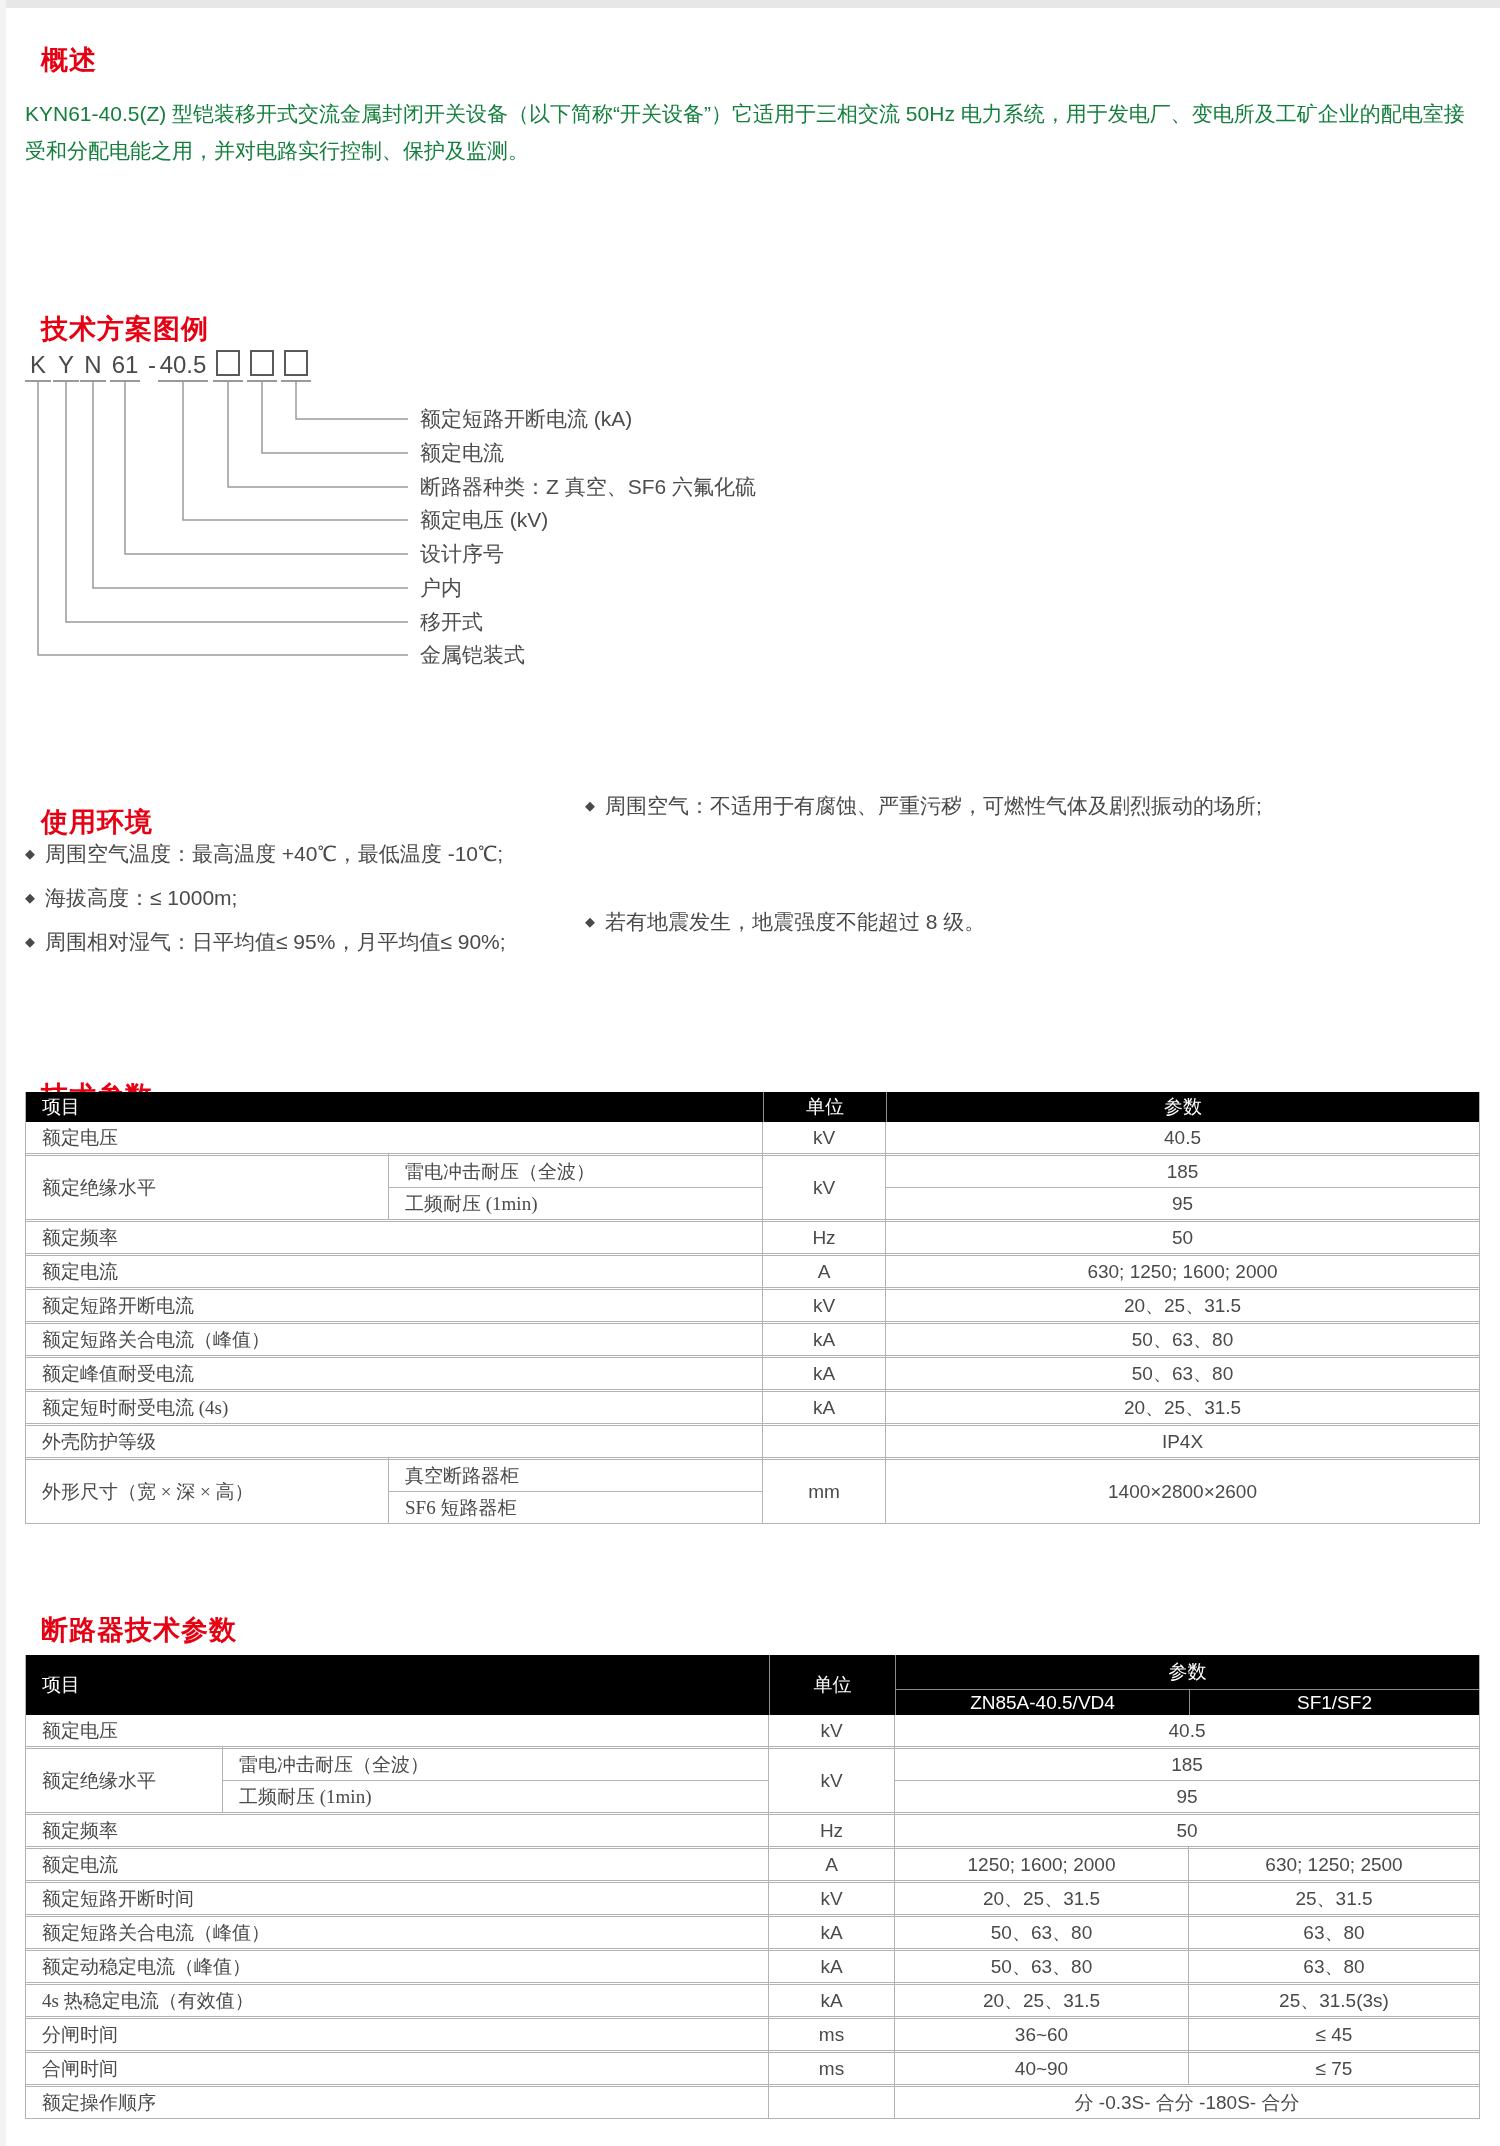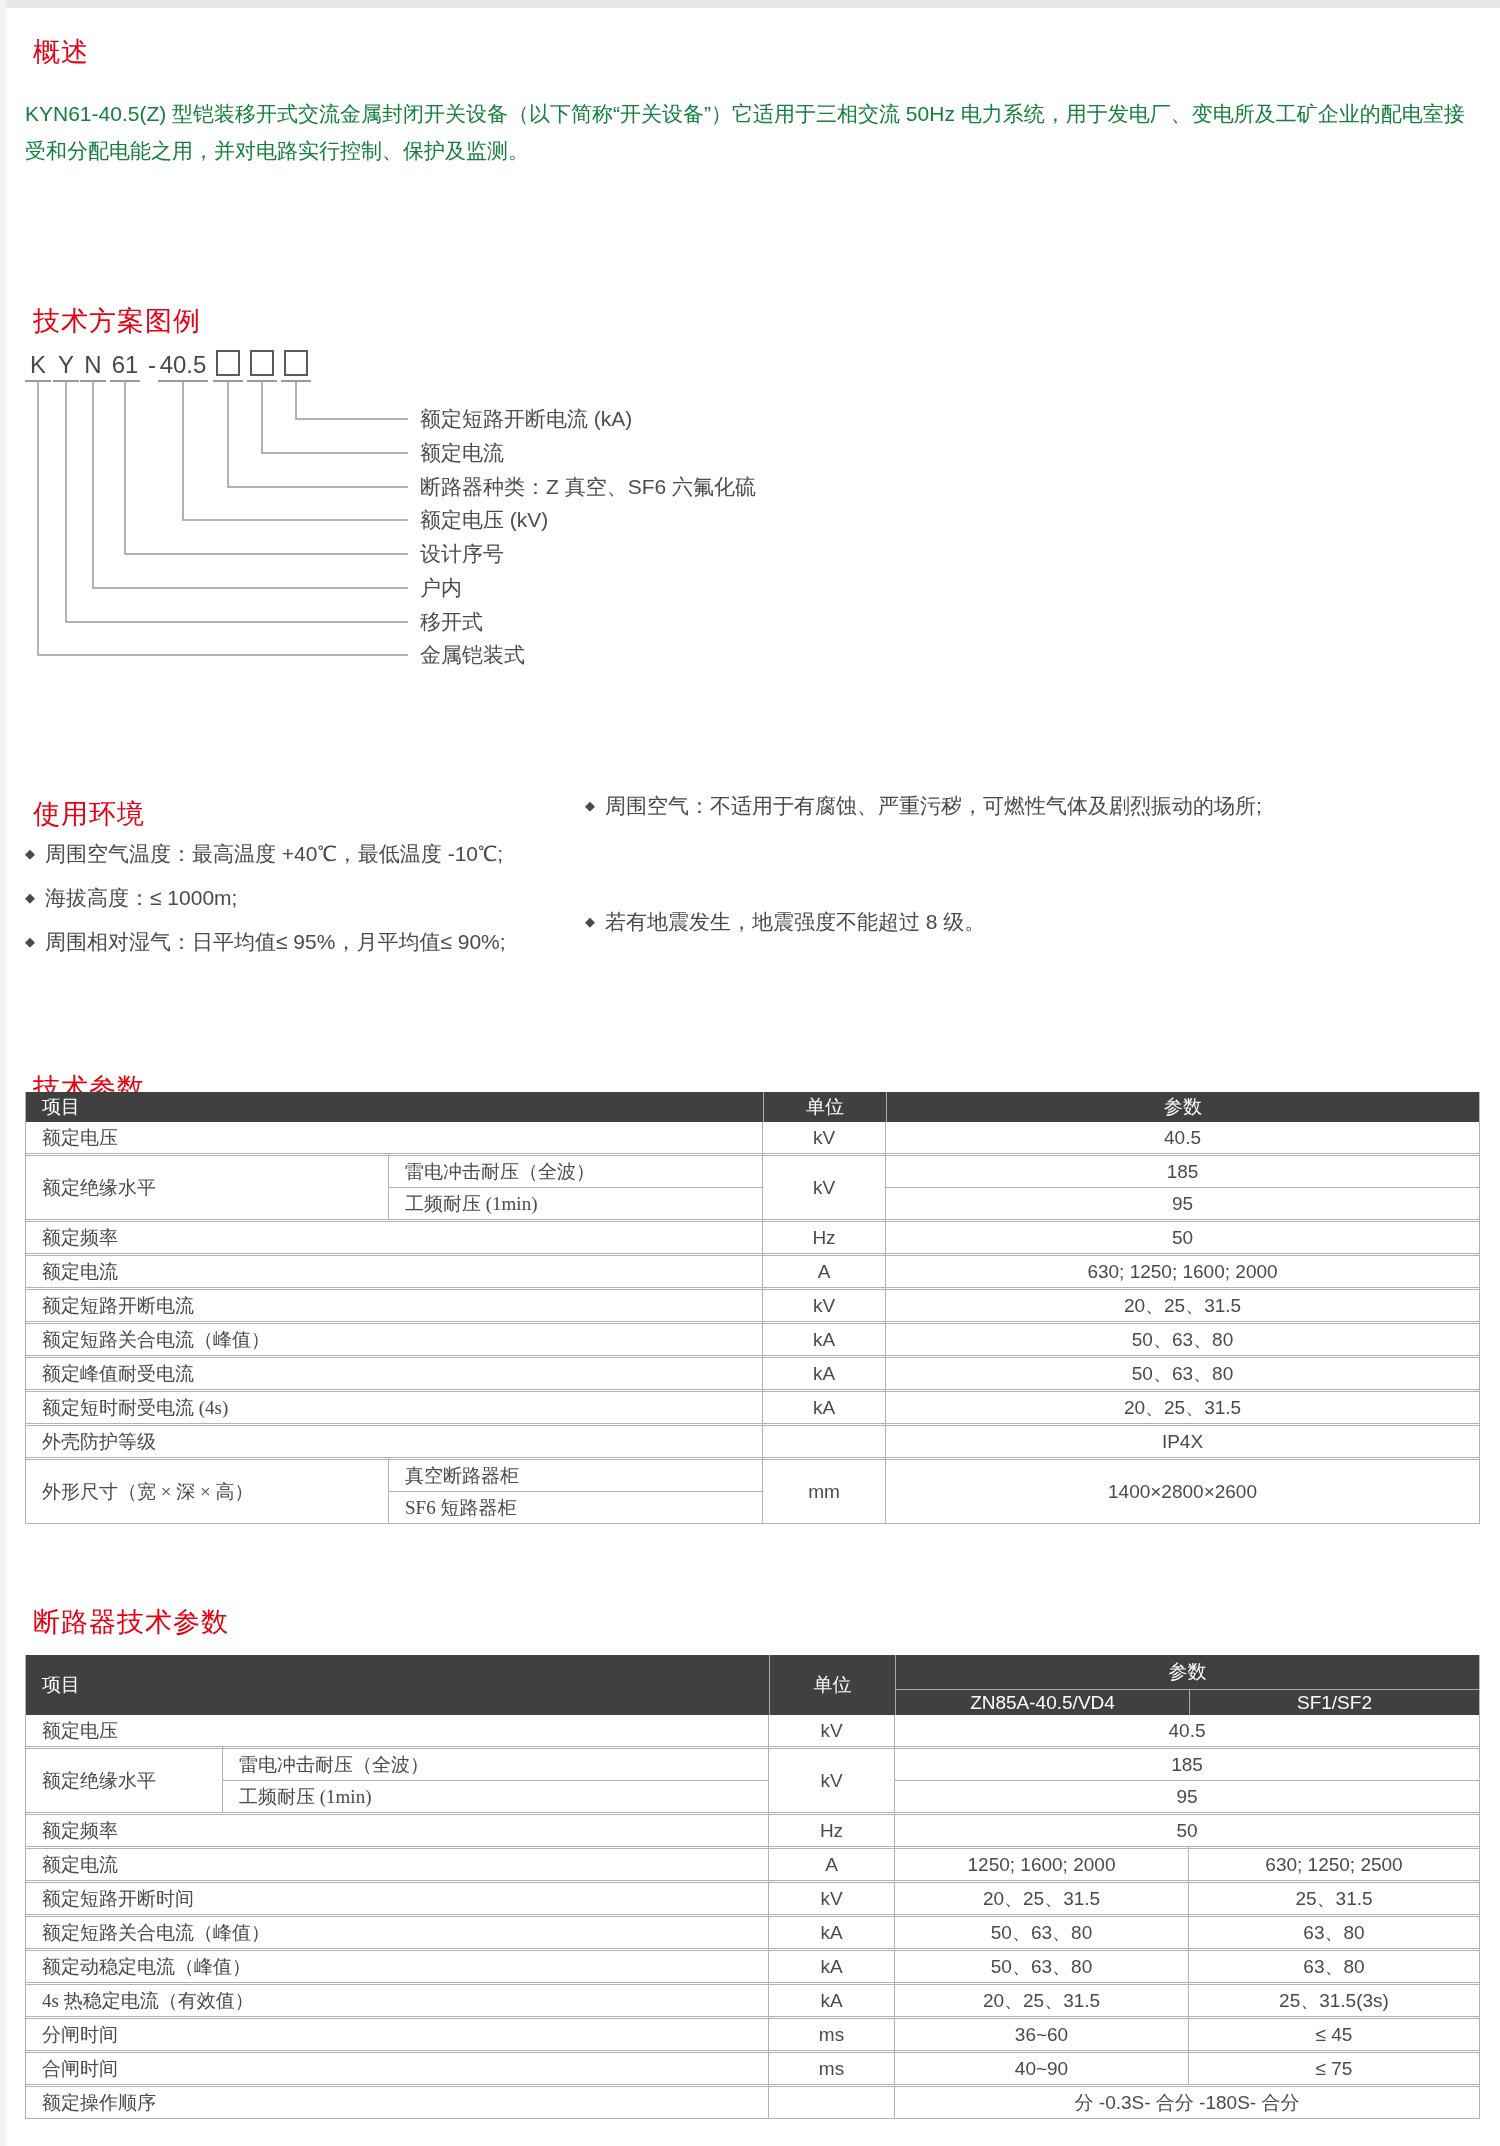--- a/index.html
+++ b/index.html
@@ -3,29 +3,29 @@
 <meta charset="utf-8">
 <style>
   html,body { margin:0; padding:0; background:#ffffff; }
   .page {
     position:relative; width:1500px; height:2146px; background:#ffffff;
     font-family:"Liberation Sans", sans-serif; color:#4a4a4a; overflow:hidden;
   }
   .top-strip { position:absolute; left:0; top:0; width:1500px; height:8px; background:#e7e7e7; }
   .left-strip { position:absolute; left:0; top:0; width:6px; height:2146px; background:#f3f3f3; }
   .abs { position:absolute; }
-  h2.sec { position:absolute; margin:8px; left:25px; font-size:27px; font-weight:normal; color:#e60012; letter-spacing:1px; }
+  h2.sec { position:absolute; margin:16px; left:25px; font-size:27px; font-weight:bold; color:#e60012; letter-spacing:1px; }
   .para { position:absolute; left:25px; width:1452px; font-size:21px; line-height:37px; color:#15803d; }
   .env-item { position:absolute; font-size:21px; color:#4a4a4a; white-space:nowrap; }
   .env-item .blt { font-size:13px; margin-right:10px; vertical-align:3px; color:#4a4a4a; }
 
   table.params { position:absolute; left:25px; border-collapse:separate; border-spacing:0;
     table-layout:fixed; font-size:19px; color:#4a4a4a;
     border:1px solid #b3b3b3; border-top:0; }
-  .params th { background:#404040; color:#ffffff; font-weight:normal; font-size:19px; padding:0; text-align:center; }
+  .params th { background:#000000; color:#ffffff; font-weight:normal; font-size:19px; padding:0; text-align:center; }
   .params th.left { text-align:left; padding-left:16px; }
   .params th.sep { border-left:1px solid rgba(255,255,255,0.55); }
   .params th.sept { border-top:1px solid rgba(255,255,255,0.55); }
   .params td { height:31px; text-align:center; padding:0; border-right:1px solid #b3b3b3; background:#fff; }
   .params td.left { text-align:left; padding-left:16px;font-family:Liberation Serif, serif; }
   .params td.cl { border-right:0; }
   .params tr.rt td { border-top:3px double #b3b3b3; }
   .params tr.rs td { border-top:1px solid #b3b3b3; }
 
   svg text { font-family:"Liberation Sans", sans-serif; }

